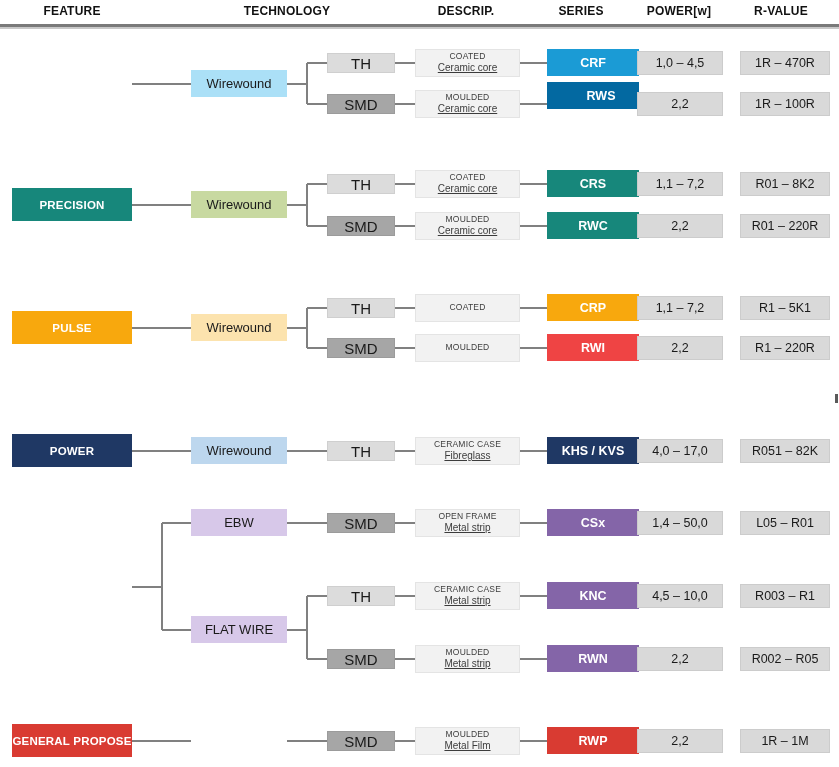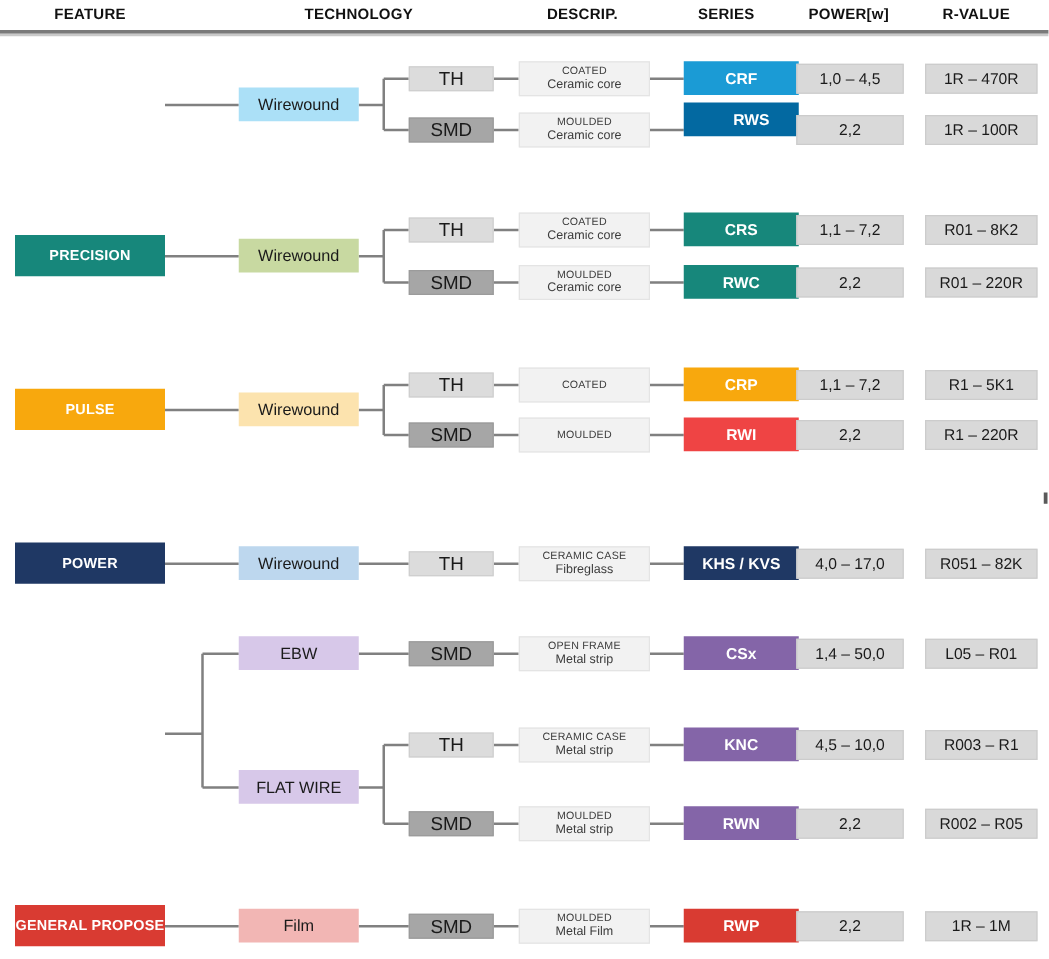--- a/index.html
+++ b/index.html
@@ -20,21 +20,21 @@
   .feature{left:12px;width:120px;height:33px;color:#fff;font-weight:bold;font-size:11.5px;letter-spacing:.2px;}
   .tech{left:191px;width:96px;height:27px;color:#1a1a1a;font-size:13px;}
   .mount{left:327px;width:68px;height:20px;color:#1a1a1a;font-size:15px;}
   .th{background:#dcdcdc;border:1px solid #cfcfcf;}
   .smd{background:#a6a6a6;border:1px solid #9b9b9b;}
   .desc{
     left:415px;width:105px;height:28px;background:#f2f2f2;border:1px solid #e4e4e4;
     flex-direction:column;justify-content:center;line-height:1.15;color:#3c3c3c;
   }
   .desc .d1{font-size:8.5px;letter-spacing:.2px;}
-  .desc .d2{font-size:10px;}
+  .desc .d2{font-size:10px;text-decoration:underline;}
   .desc .d2:empty{display:none;}
   .series{left:547px;width:92px;height:27px;color:#fff;font-weight:bold;font-size:12.5px;}
   .val{width:86px;height:24px;background:#d9d9d9;border:1px solid #cccccc;color:#1a1a1a;font-size:12.5px;}
   .pow{left:637px;}
   .rva{left:740px;width:90px;}
   svg.wires{position:absolute;left:0;top:0;}
   .edge-artifact{position:absolute;left:835px;top:394px;width:3px;height:9px;background:#5a5a5a;}
 </style>
 </head>
 <body>
@@ -161,21 +161,20 @@
   <div class="box series" style="top: 582px; background: rgb(132, 101, 168);">KNC</div>
   <div class="box series" style="top: 645px; background: rgb(132, 101, 168);">RWN</div>
   <div class="box val pow" style="top:511px">1,4 – 50,0</div>
   <div class="box val pow" style="top:584px">4,5 – 10,0</div>
   <div class="box val pow" style="top:647px">2,2</div>
   <div class="box val rva" style="top:511px">L05 – R01</div>
   <div class="box val rva" style="top:584px">R003 – R1</div>
   <div class="box val rva" style="top:647px">R002 – R05</div>
 
   <div class="box feature" style="top: 724px; background: rgb(217, 59, 50);">GENERAL PROPOSE</div>
-  <div class="box tech" style="top: 727px; background: rgb(242, 182, 180);">Film</div>
   <div class="box mount smd" style="top:731px">SMD</div>
   <div class="box desc" style="top:727px">
     <span class="d1">MOULDED</span>
     <span class="d2">Metal Film</span>
   </div>
   <div class="box series" style="top: 727px; background: rgb(217, 59, 50);">RWP</div>
   <div class="box val pow" style="top:729px">2,2</div>
   <div class="box val rva" style="top:729px">1R – 1M</div>
 
   <div class="edge-artifact"></div>

